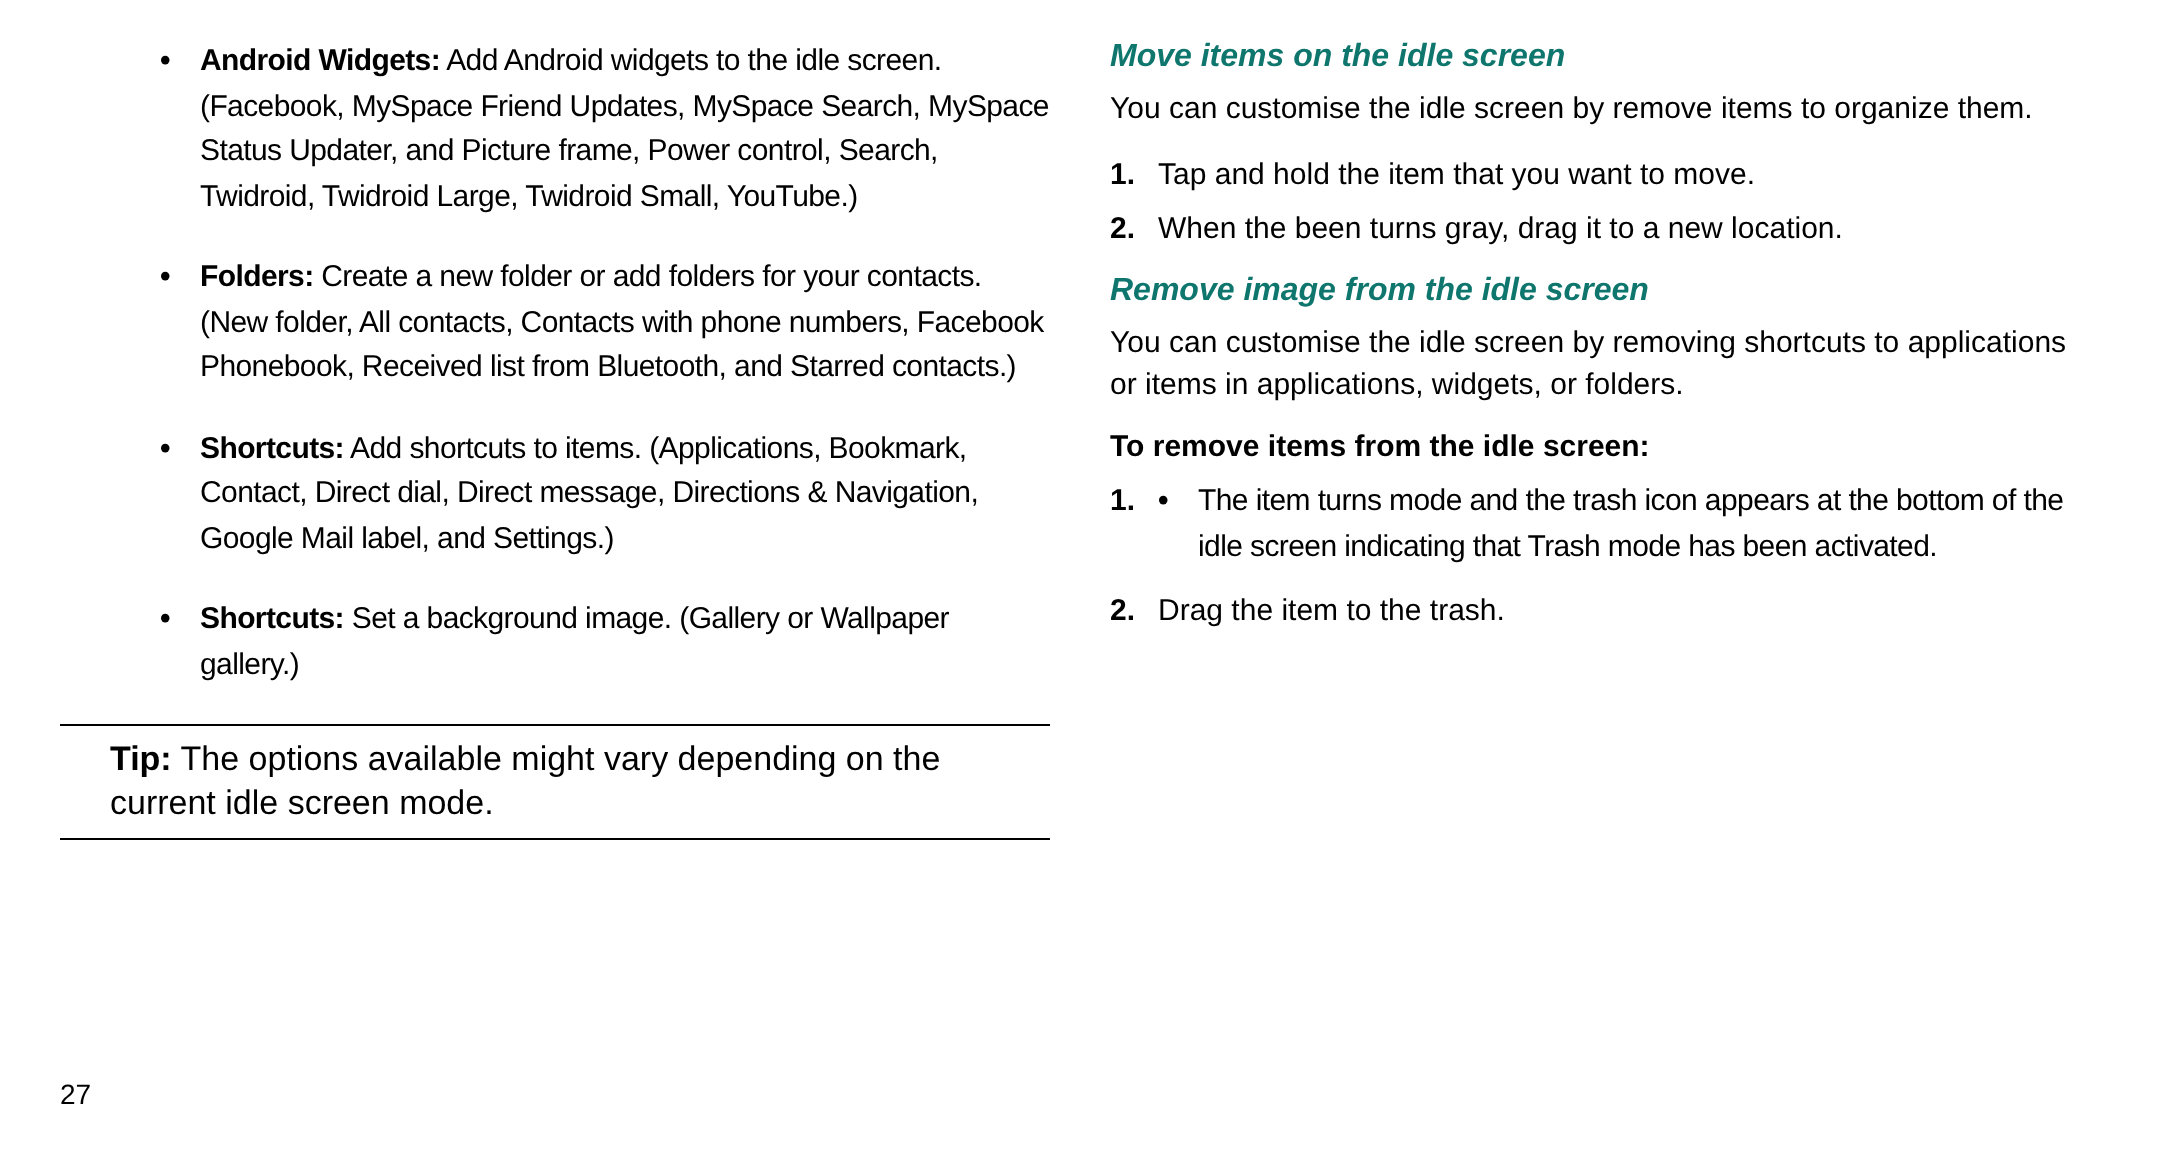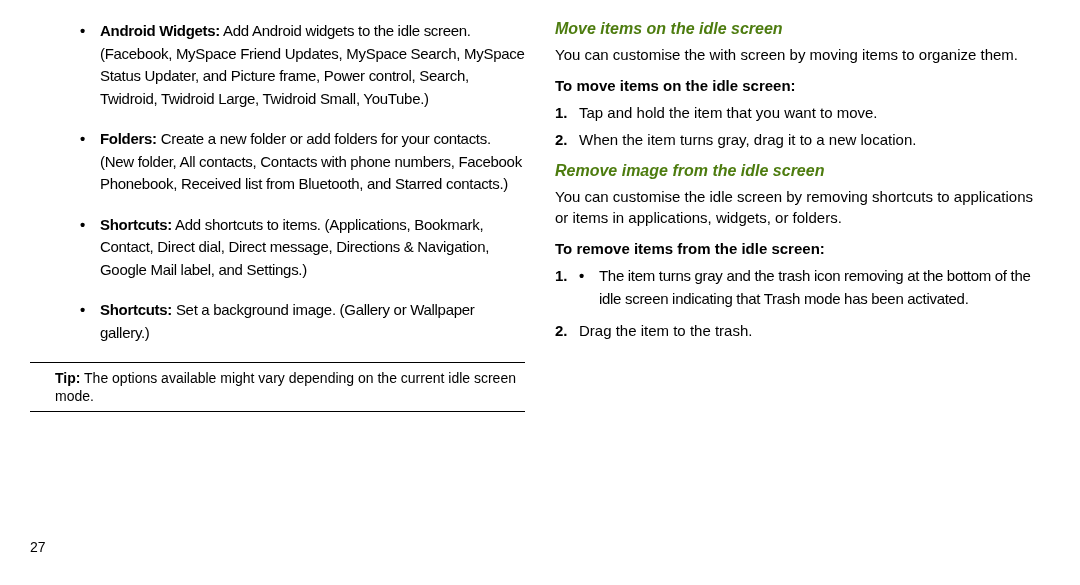--- a/index.html
+++ b/index.html
@@ -48,28 +48,28 @@
       border-top: 1.5px solid #000;
       margin: 10px 0 6px 0;
     }
     .tip-divider-bottom {
       border: none;
       border-top: 1.5px solid #000;
       margin: 6px 0 10px 0;
     }
     .tip-box {
       padding-left: 25px;
-      font-size: 14px;
+      font-size: 17px;
       line-height: 1.3;
     }
     .tip-label {
       font-weight: bold;
     }
     .section-heading {
-      color: #4d7c0f;
+      color: #0f766e;
       font-weight: bold;
       font-style: italic;
       font-size: 16px;
       margin-bottom: 6px;
       margin-top: 0;
     }
     .section-heading.mt {
       margin-top: 12px;
     }
     .body-text {
@@ -141,35 +141,34 @@
     </ul>
     <hr class="tip-divider">
     <div class="tip-box">
       <span class="tip-label">Tip:</span><span> The options available might vary depending on the current idle screen mode.</span>
     </div>
     <hr class="tip-divider-bottom">
   </div>
 
   <div class="col">
     <div class="section-heading">Move items on the idle screen</div>
-    <div class="body-text">You can customise the with screen by moving items to organize them.</div>
-    <div class="sub-heading">To move items on the idle screen:</div>
+    <div class="body-text">You can customise the idle screen by remove items to organize them.</div>
     <ol class="num-list">
       <li><span class="num">1.</span><span>Tap and hold the item that you want to move.</span></li>
-      <li><span class="num">2.</span><span>When the item turns gray, drag it to a new location.</span></li>
+      <li><span class="num">2.</span><span>When the been turns gray, drag it to a new location.</span></li>
     </ol>
 
     <div class="section-heading mt">Remove image from the idle screen</div>
     <div class="body-text">You can customise the idle screen by removing shortcuts to applications or items in applications, widgets, or folders.</div>
     <div class="sub-heading">To remove items from the idle screen:</div>
     <ol class="num-list">
       <li><span class="num">1.</span></li>
     </ol>
     <ul class="sub-bullet">
-      <li>The item turns gray and the trash icon removing at the bottom of the idle screen indicating that Trash mode has been activated.</li>
+      <li>The item turns mode and the trash icon appears at the bottom of the idle screen indicating that Trash mode has been activated.</li>
     </ul>
     <ol class="num-list">
       <li><span class="num">2.</span><span>Drag the item to the trash.</span></li>
     </ol>
   </div>
 </div>
 
 <div class="page-number">27</div>
 
 </body></html>

